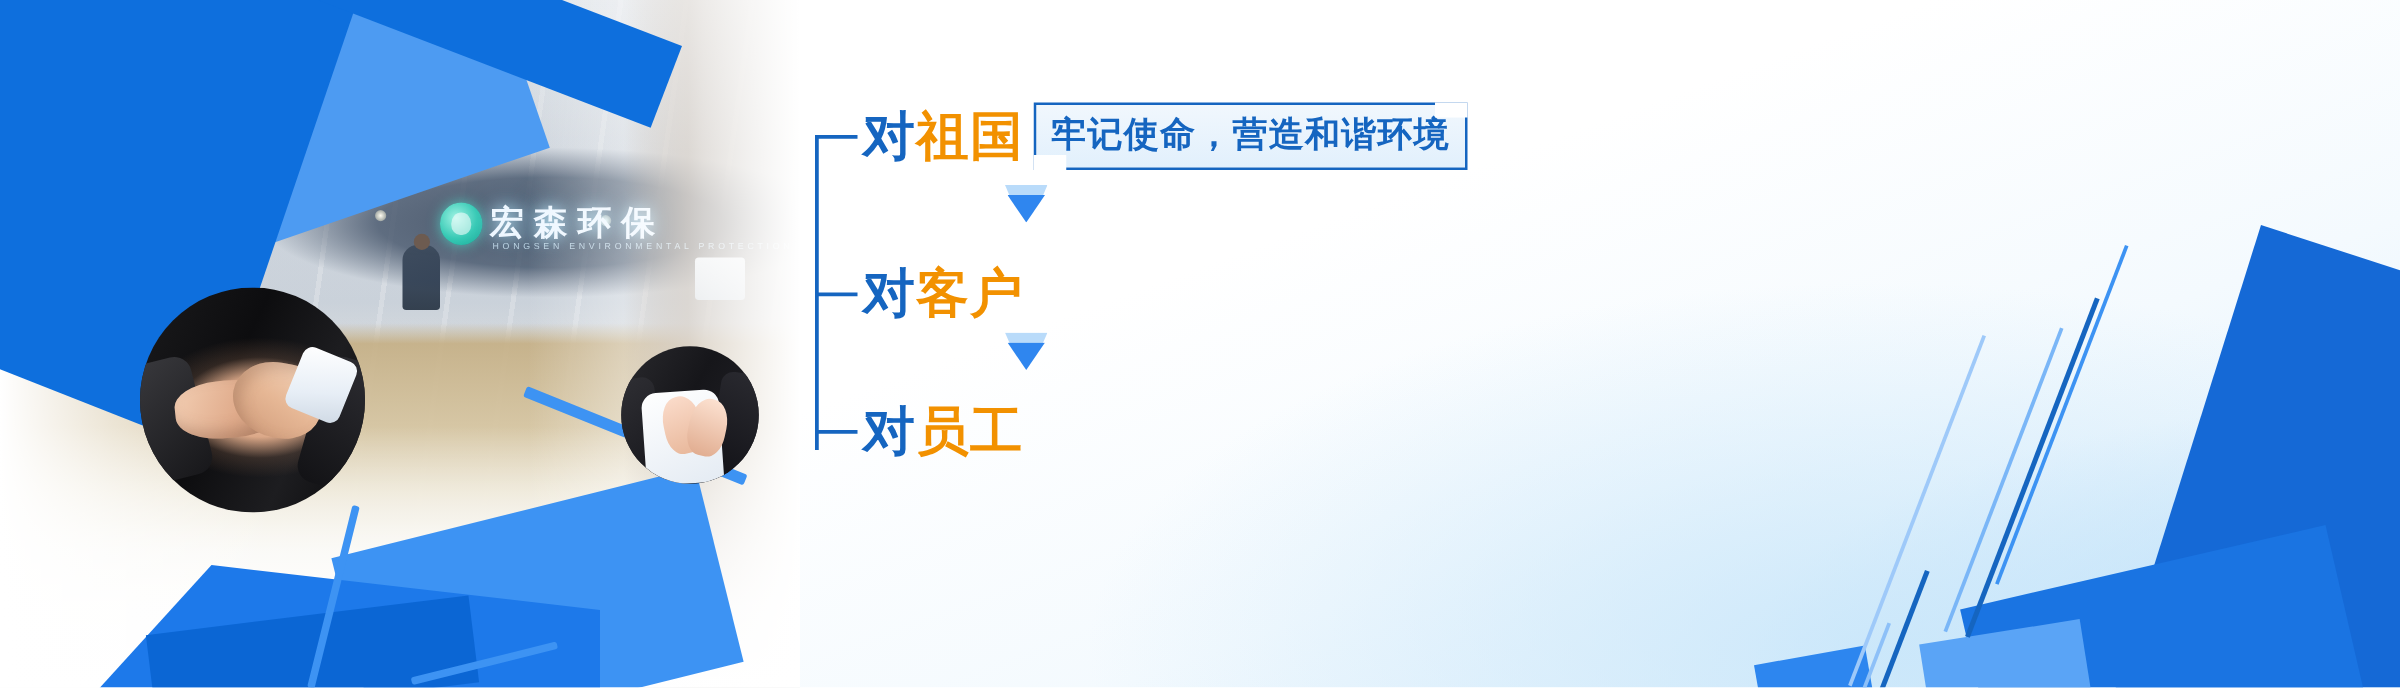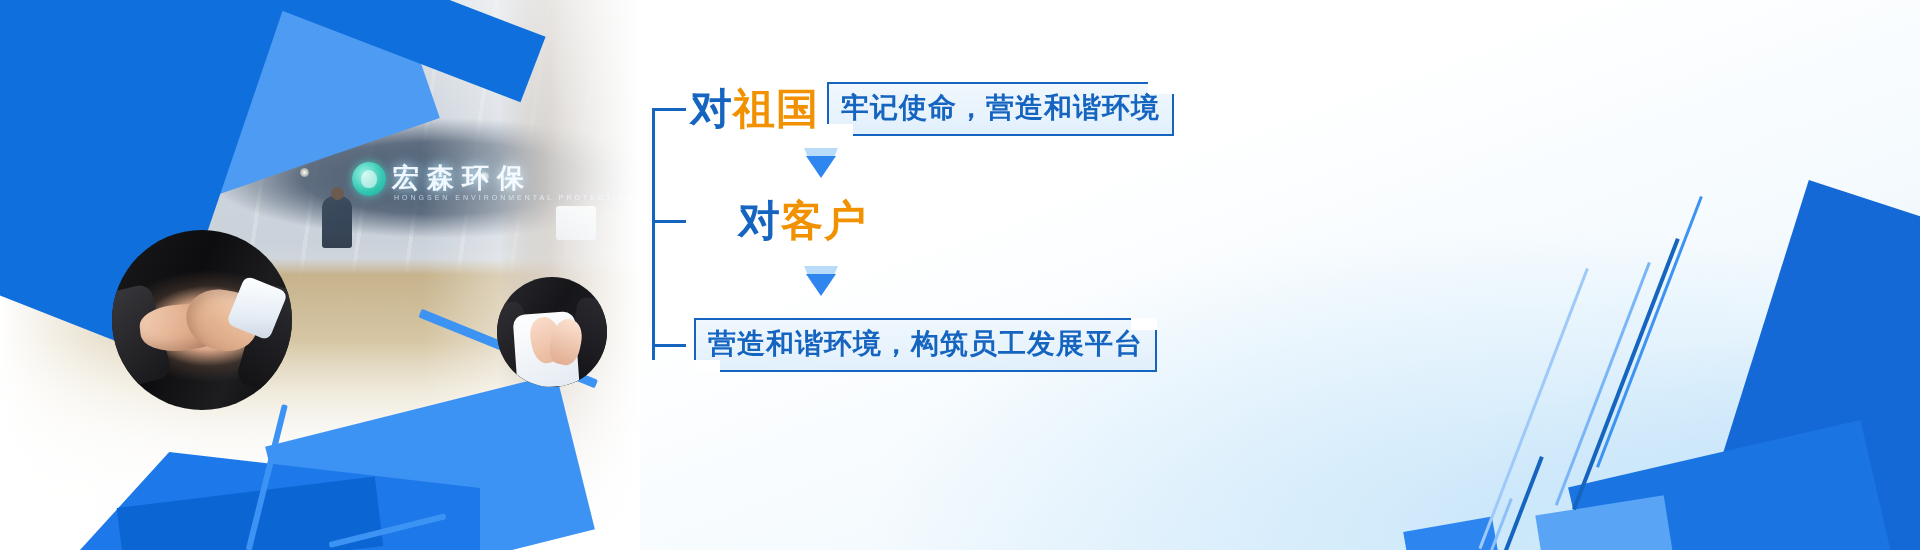--- a/index.html
+++ b/index.html
@@ -251,21 +251,21 @@
     position:absolute; left:652px; top:72px; width:700px; height:320px;
   }
   .bracket {
     position:absolute; left:0; top:38px; width:3px; height:250px;
     background:#1565c0;
   }
   .row {
     position:absolute; left:0; display:flex; align-items:center; height:54px;text-align:right;
   }
   .row-1 { top:10px; }
-  .row-2 { top:122px;gap:48px; }
+  .row-2 { top:136px; }
   .row-3 { top:246px; }
   .tick {
     width:34px; height:3px; background:#1565c0; flex:0 0 auto;
   }
   .heading {
     font-size:42px; font-weight:700; line-height:1;
     white-space:nowrap; margin-left:4px; letter-spacing:1px;
   }
   .heading .h-blue { color:#1565c0; }
   .heading .h-orange { color:#f29100; }
@@ -396,17 +396,19 @@
       </span>
     </div>
 
     <div class="arrow arrow-2">
       <span class="a-top"></span>
       <span class="a-bot"></span>
     </div>
 
     <div class="row row-3">
       <span class="tick"></span>
-      <span class="slogan">营造和谐环境，构筑员工发展平台</span>
+      <span class="heading">
+        <span class="h-blue">对</span><span class="h-orange">员工</span>
+      </span>
     </div>
   </div>
 
 </div>
 
 </body></html>

